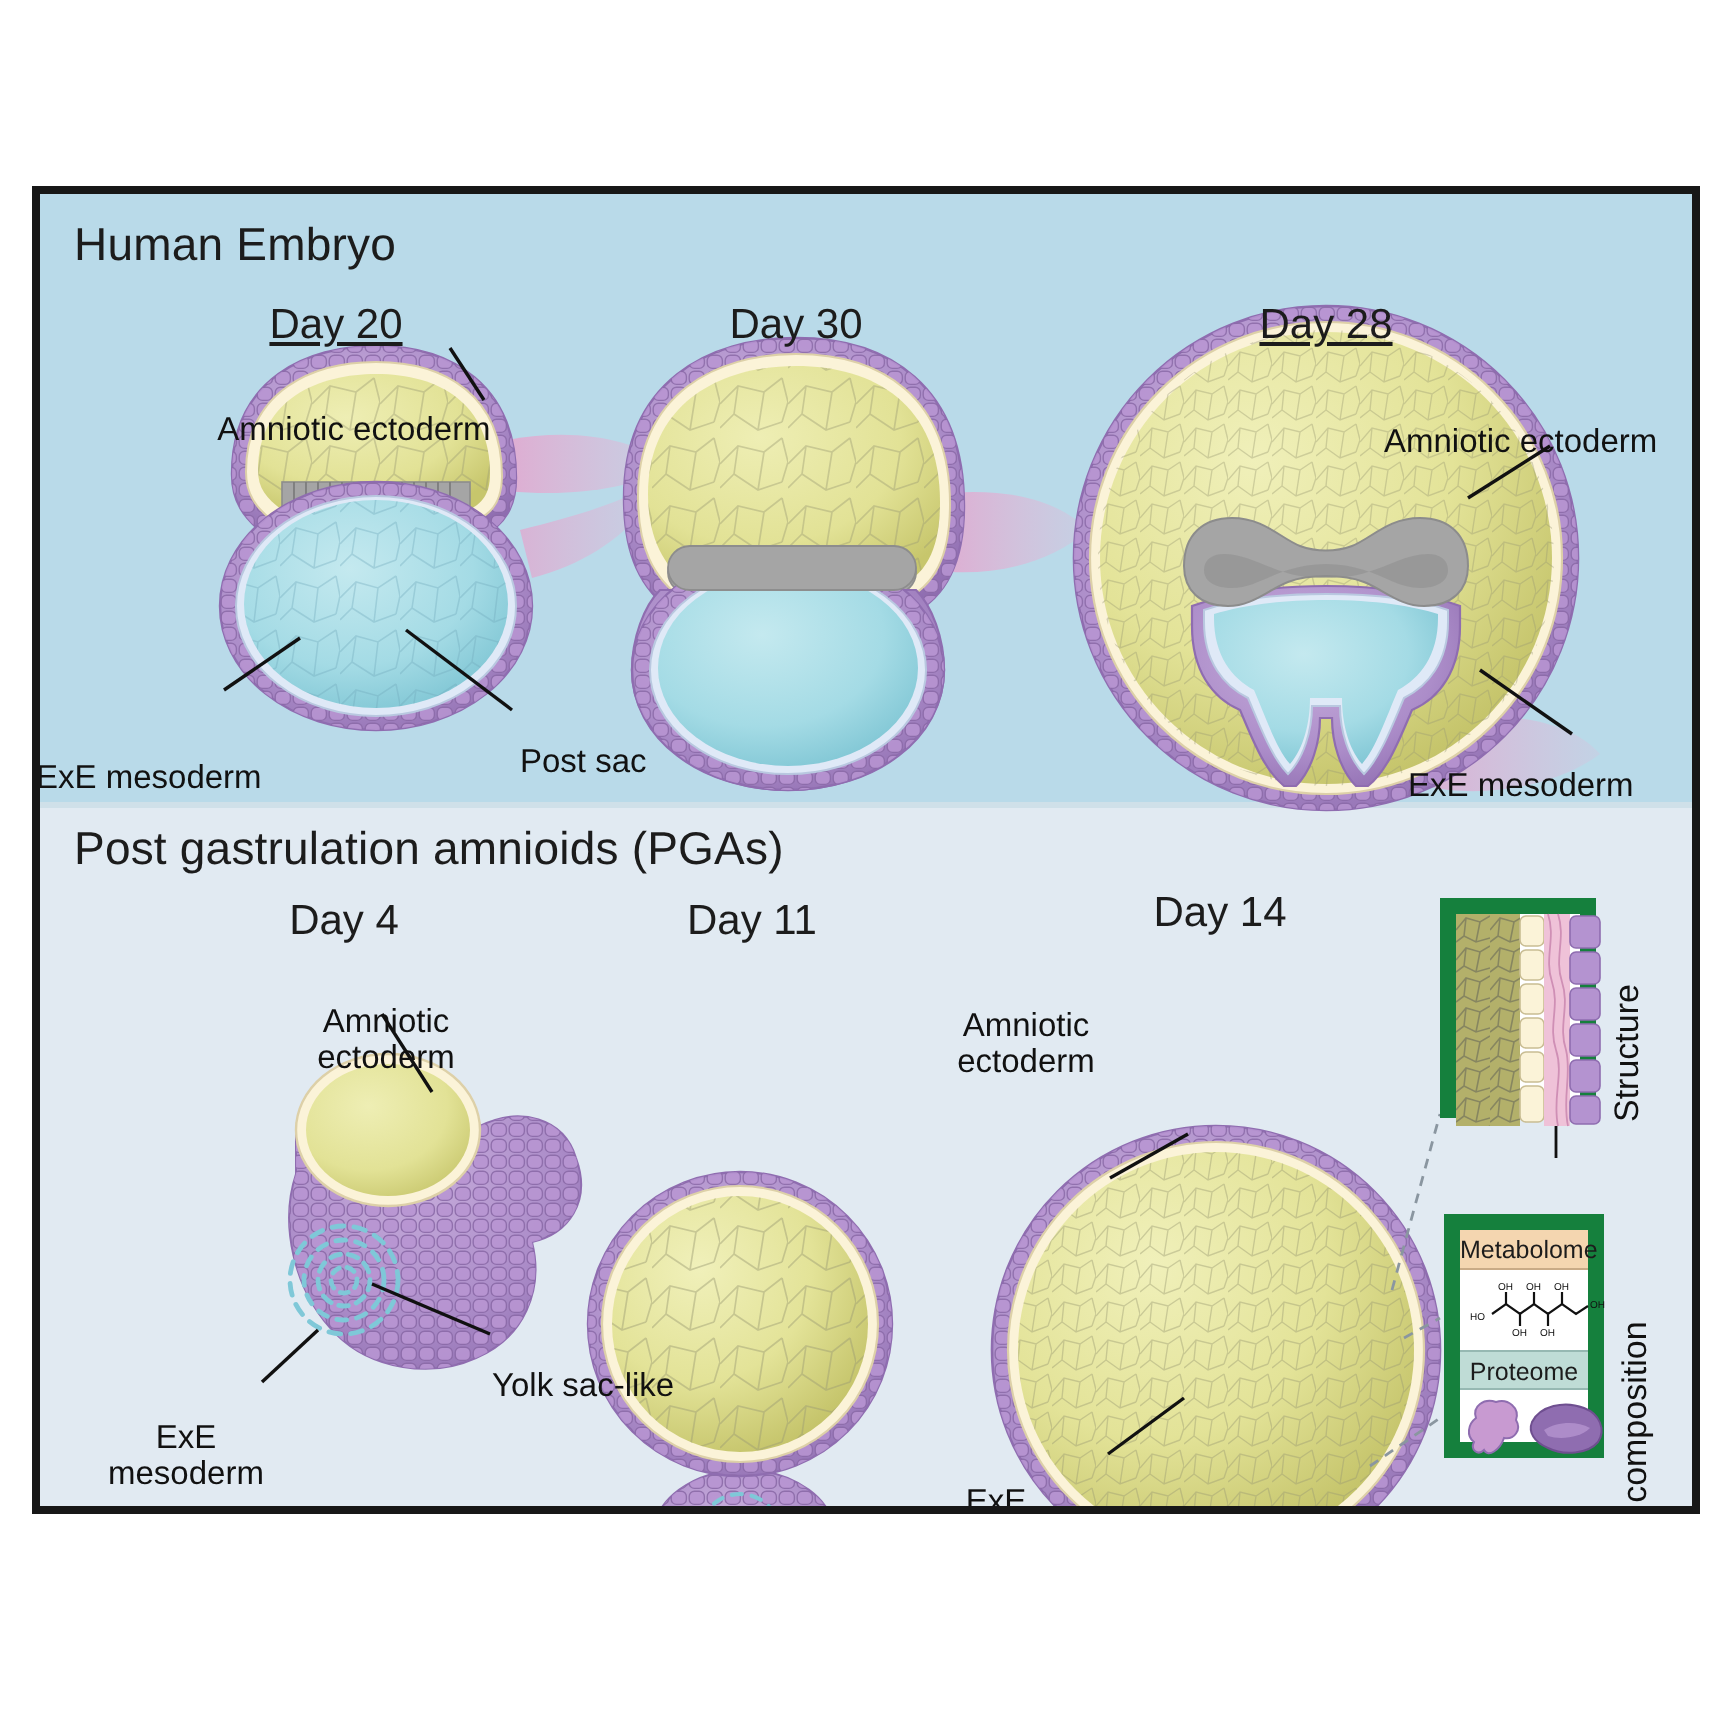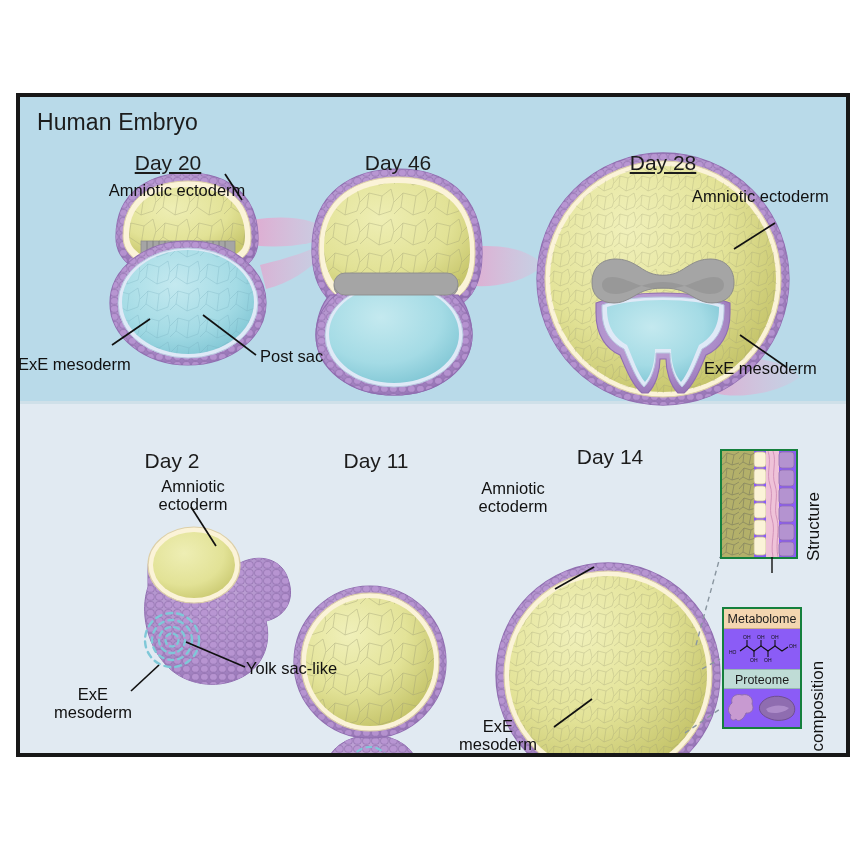--- a/index.html
+++ b/index.html
@@ -11,30 +11,30 @@
 
   .panel{position:absolute;left:0;width:100%;box-sizing:border-box;}
   #panel-embryo{top:0;height:306px;background:#b9dae9;}
   .panel-divider{position:absolute;left:0;top:304px;width:100%;height:3px;background:#cfe0e9;}
 
   .panel-title{position:absolute;font-size:23px;letter-spacing:.1px;color:#1c1c1c;white-space:nowrap;}
   #t-embryo{left:17px;top:12px;}
   #t-pga{left:17px;top:10px;}
 
   .stage-label{position:absolute;font-size:21px;color:#1c1c1c;white-space:nowrap;text-align:center;}
-  .anno{position:absolute;font-size:16.5px;line-height:18px;color:#111;white-space:pre;}
+  .anno{position:absolute;font-size:16.5px;line-height:18px;color:#111;white-space:pre;margin-top:25px;}
   .anno.ctr{text-align:center;}
   .vlabel{position:absolute;font-size:17px;color:#111;white-space:nowrap;
           writing-mode:vertical-rl;transform:rotate(180deg);}
 
   svg{position:absolute;left:0;top:0;overflow:visible;}
   .leader{stroke:#111;stroke-width:1.7;fill:none;}
   .dashlead{stroke:#8a96a0;stroke-width:1.4;fill:none;stroke-dasharray:5 4;}
 
-  .inset-box{position:absolute;box-sizing:border-box;border:2px solid #15803d;background:#8b5cf6;}
+  .inset-box{position:absolute;box-sizing:border-box;border:8px solid #15803d;background:#ffffff;}
   .band{position:absolute;left:0;width:100%;box-sizing:border-box;
         font-size:12.5px;text-align:center;color:#1c1c1c;}
 </style>
 </head>
 <body>
 
 <div id="figure">
 
   <div class="panel" id="panel-embryo"></div>
   <div class="panel-divider"></div>
@@ -290,28 +290,29 @@
       <path class="dashlead" d="M665 636 L700 612"></path>
       <path class="dashlead" d="M678 660 L700 694"></path>
     </g>
   </svg>
 
   <div class="stage-label" style="left:88px;top:54px;width:120px;text-decoration:underline;">Day 20</div>
   <div class="anno ctr" style="left:62px;top:84px;width:190px;">Amniotic ectoderm</div>
   <div class="anno" style="left:-2px;top:258px;">ExE mesoderm</div>
   <div class="anno" style="left:240px;top:250px;">Post sac</div>
 
-  <div class="stage-label" style="left:318px;top:54px;width:120px;">Day 46</div>
+  <div class="stage-label" style="left:318px;top:54px;width:120px;">Day 30</div>
 
   <div class="stage-label" style="left:583px;top:54px;width:120px;text-decoration:underline;">Day 28</div>
   <div class="anno" style="left:672px;top:90px;">Amniotic ectoderm</div>
   <div class="anno" style="left:684px;top:262px;">ExE mesoderm</div>
 
-
-  <div class="stage-label" style="left:92px;top:352px;width:120px;">Day 2</div>
+  <div class="panel-title" id="t-pga" style="top:314px;">Post gastrulation amnioids (PGAs)</div>
+
+  <div class="stage-label" style="left:92px;top:352px;width:120px;">Day 4</div>
   <div class="anno ctr" style="left:98px;top:380px;width:150px;">Amniotic
 ectoderm</div>
   <div class="anno ctr" style="left:18px;top:588px;width:110px;">ExE
 mesoderm</div>
   <div class="anno" style="left:226px;top:562px;">Yolk sac-like</div>
 
   <div class="stage-label" style="left:296px;top:352px;width:120px;">Day 11</div>
 
   <div class="stage-label" style="left:530px;top:348px;width:120px;">Day 14</div>
   <div class="anno ctr" style="left:418px;top:382px;width:150px;">Amniotic

